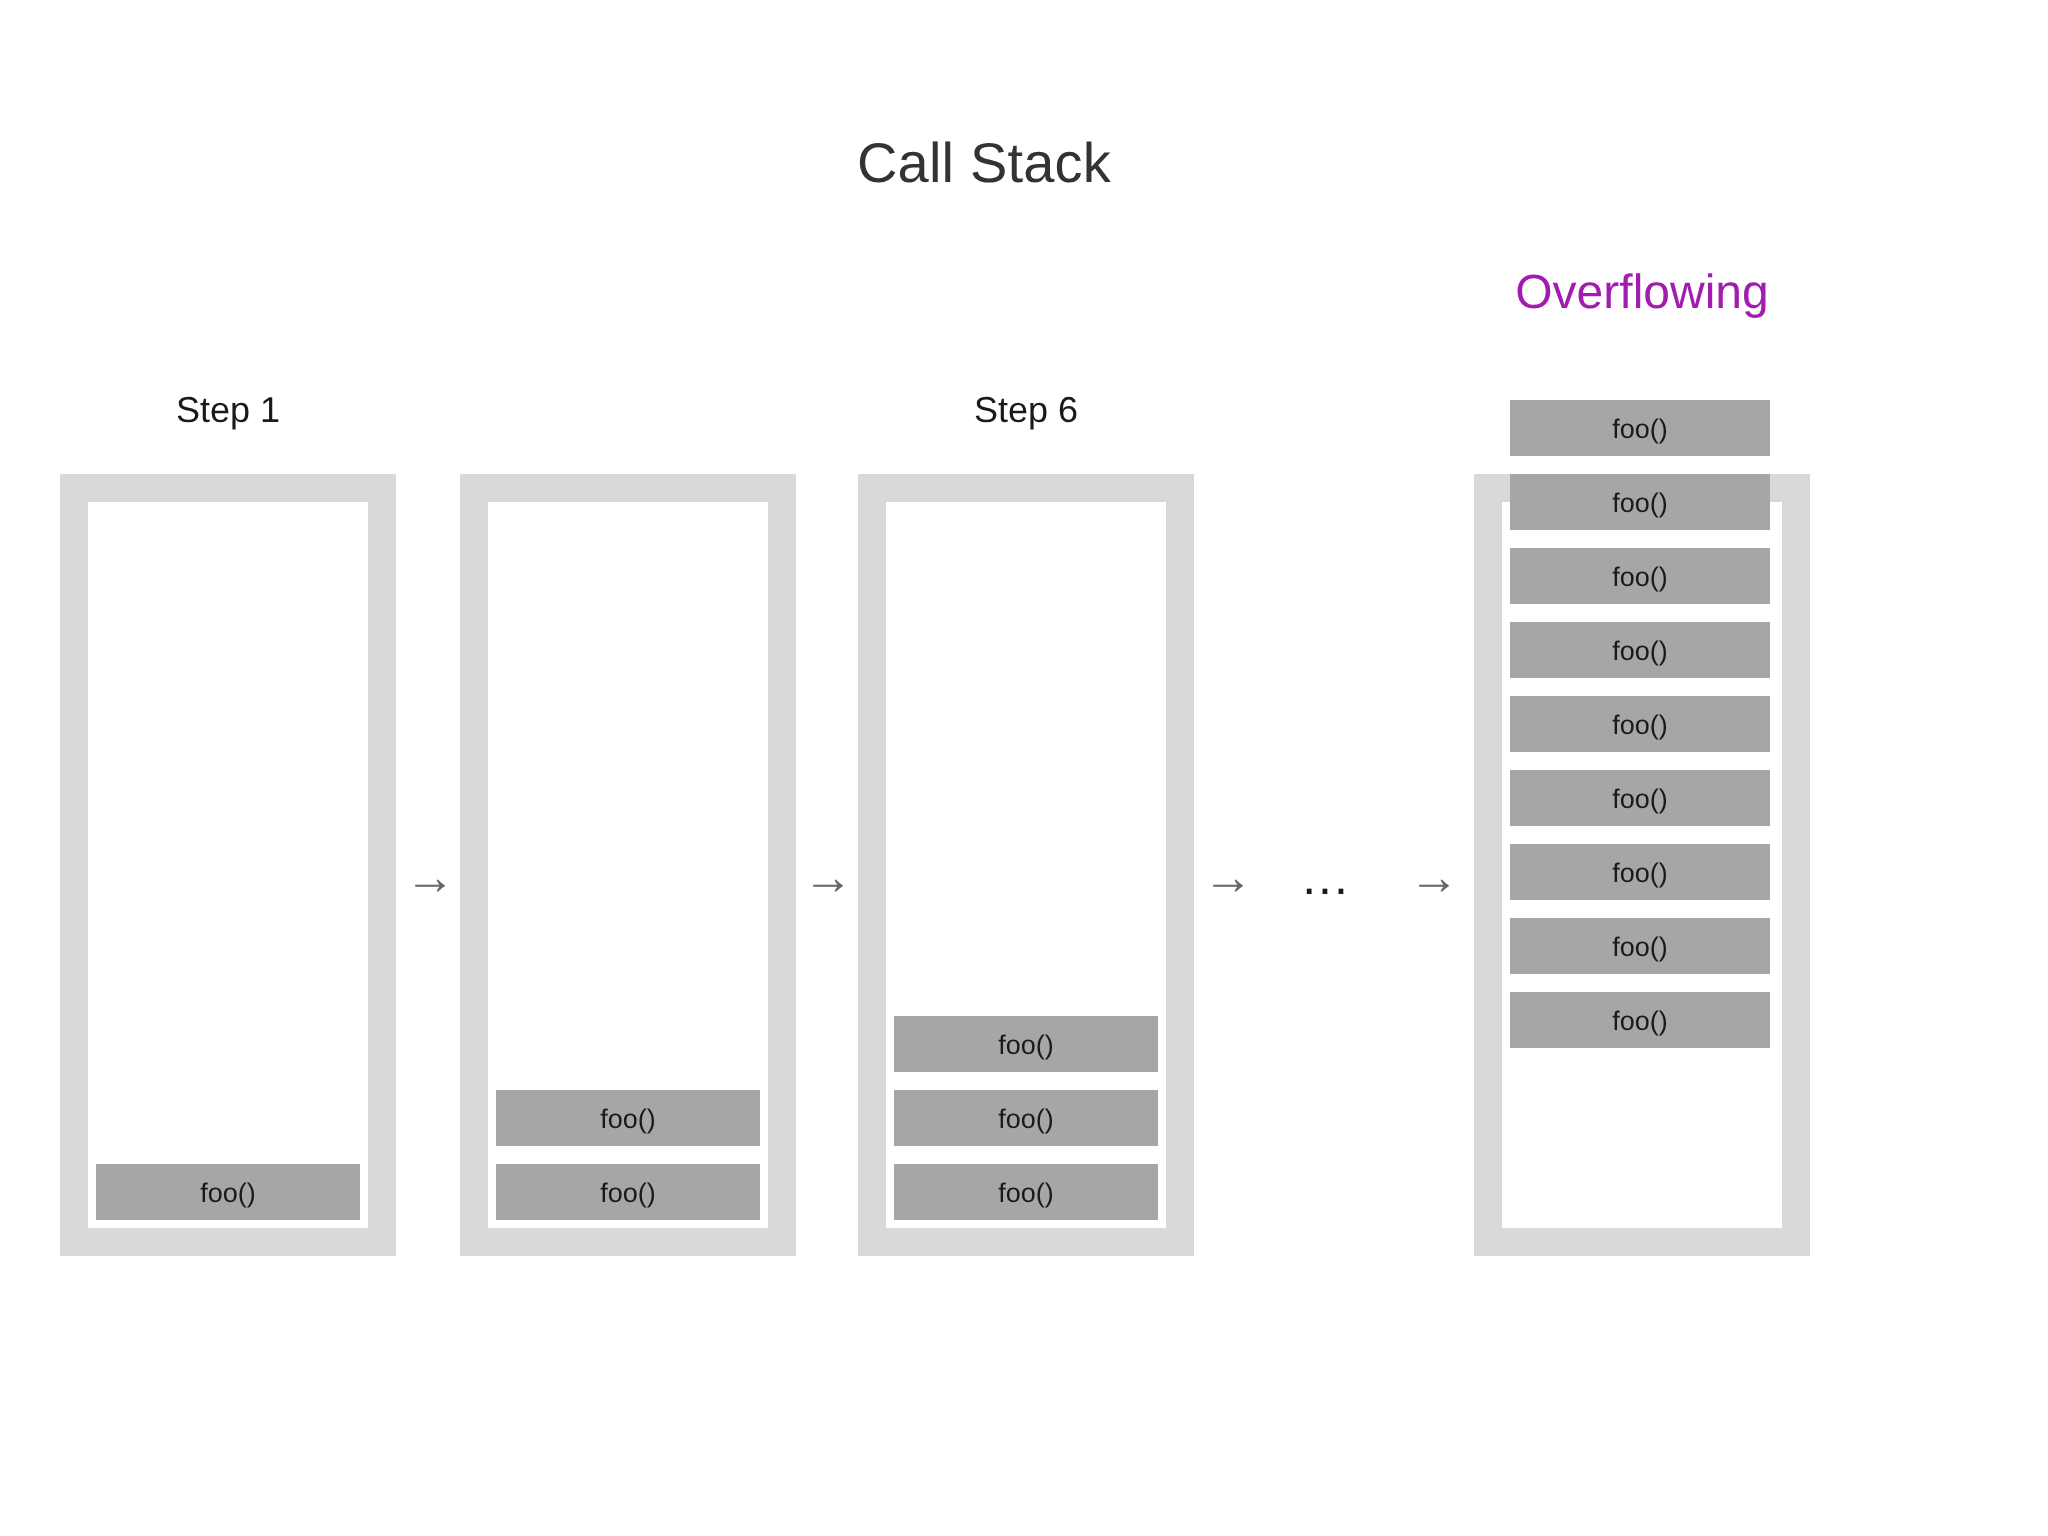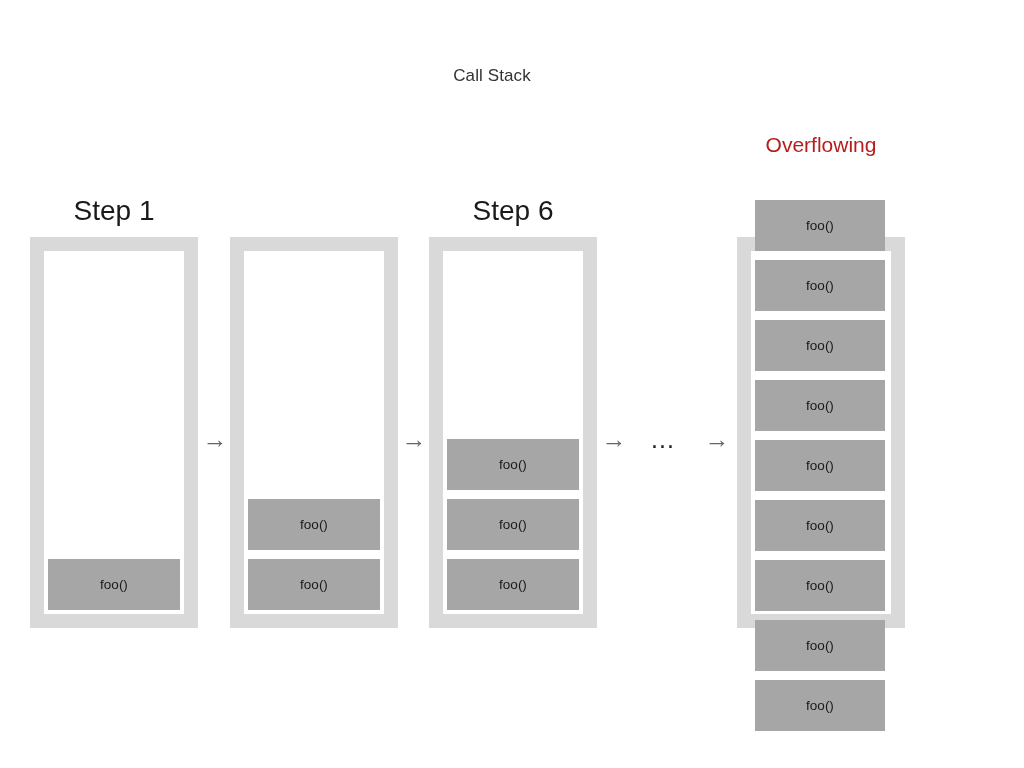--- a/index.html
+++ b/index.html
@@ -21,42 +21,42 @@
     inset: 0;
   }
 
   
   .diagram-title {
     position: absolute;
     left: 0;
     top: 66px;
     width: 984px;
     text-align: center;
-    font-size: 17px;
+    font-size: 28px;
     color: #333333;
     letter-spacing: 0.1px;
   }
 
   .overflow-title {
     position: absolute;
     left: 737px;
     top: 133px;
     width: 168px;
     text-align: center;
-    font-size: 21px;
-    color: #b91c1c;
+    font-size: 24px;
+    color: #a21caf;
     white-space: nowrap;
   }
 
   .step-title {
     position: absolute;
     top: 195px;
     width: 168px;
     text-align: center;
-    font-size: 28px;
+    font-size: 18px;
     color: #1a1a1a;
   }
 
   
   .stack {
     position: absolute;
     top: 237px;
     width: 168px;
     height: 391px;
     background: #d9d9d9;
@@ -71,21 +71,21 @@
     background: #ffffff;
     display: flex;
     flex-direction: column;
     justify-content: flex-end;
     align-items: stretch;
     padding: 0 4px 4px 4px;
     box-sizing: border-box;
   }
 
   .frame {
-    height: 51px;
+    height: 28px;
     background: #a6a6a6;
     color: #1a1a1a;
     font-size: 13.5px;
     display: flex;
     align-items: center;
     justify-content: center;
     margin-top: 9px;
     flex: none;
   }
 

